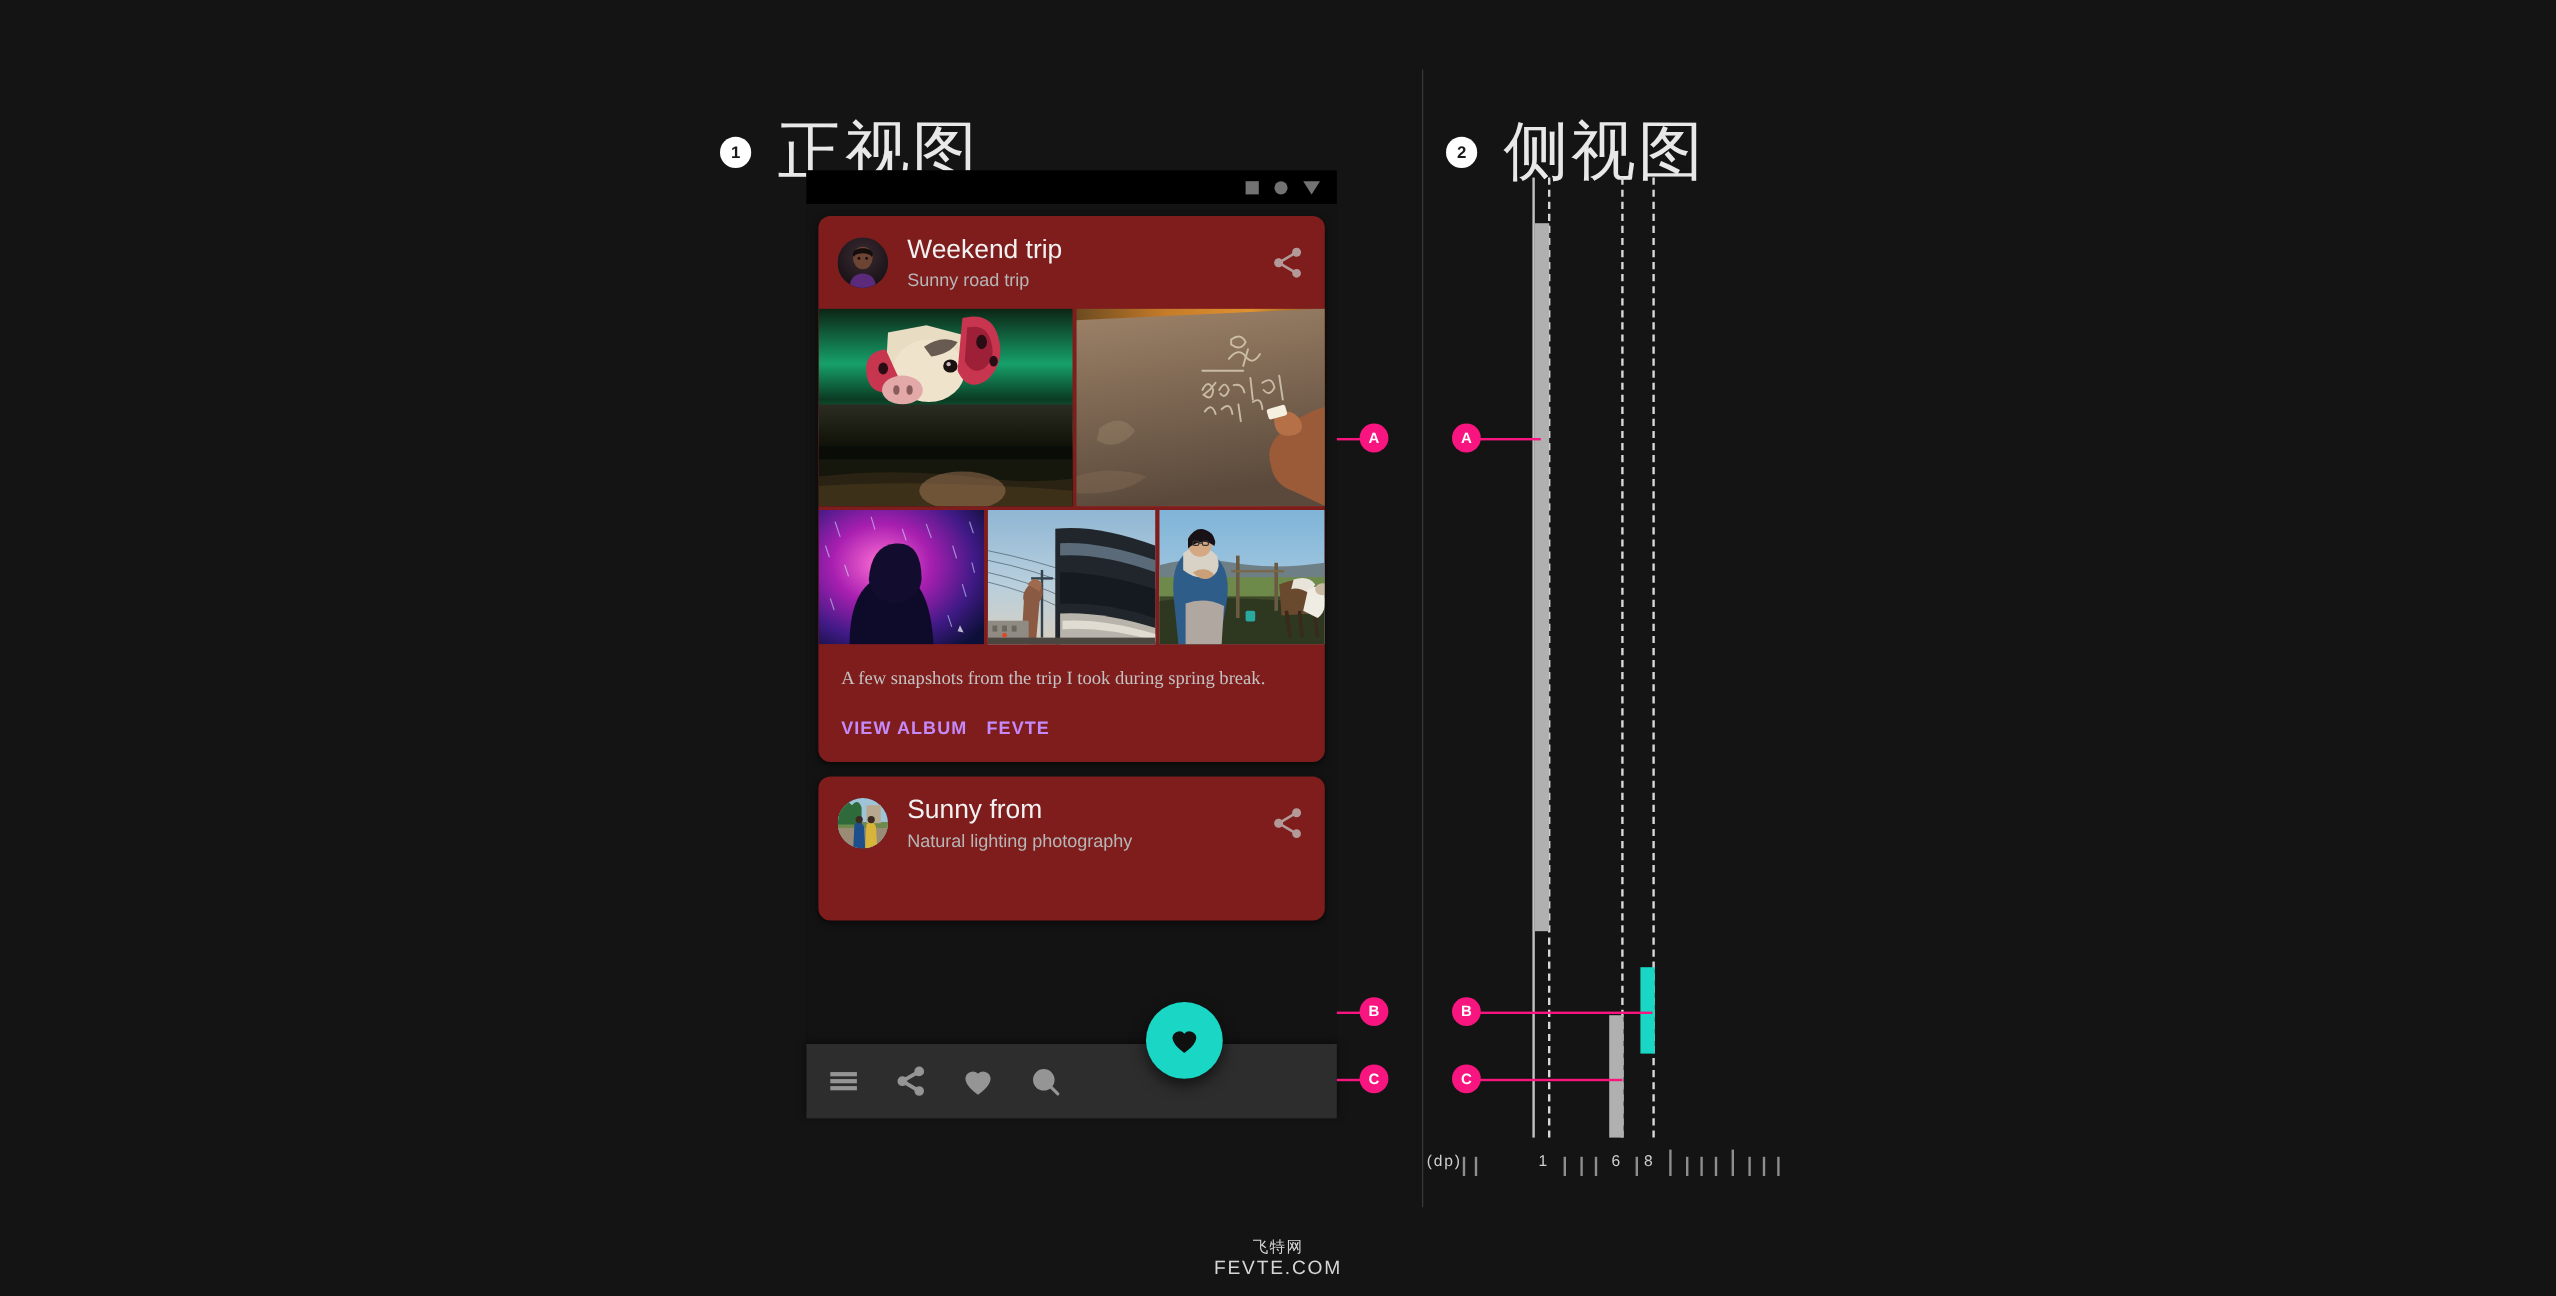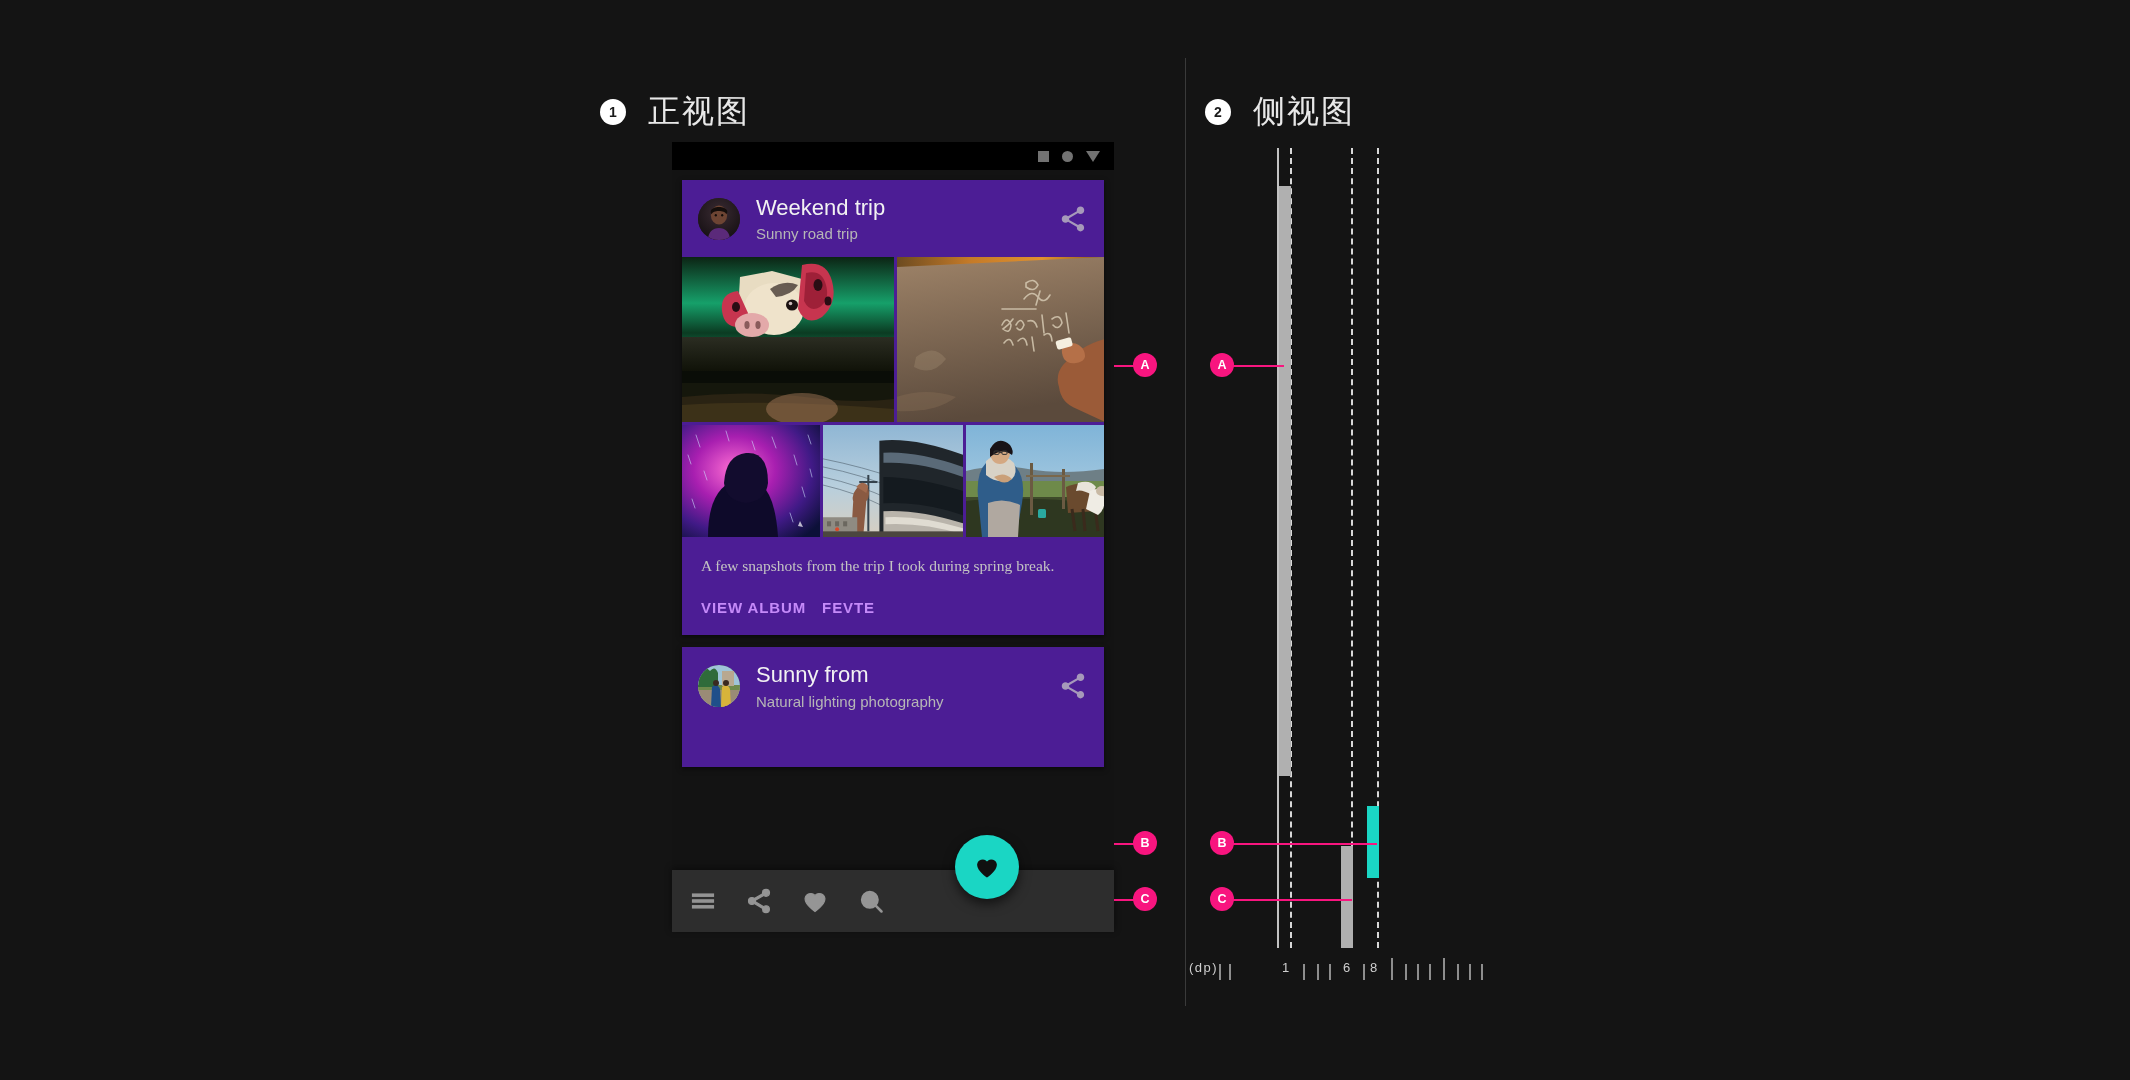--- a/index.html
+++ b/index.html
@@ -16,21 +16,21 @@
   .section-head { position: absolute; display: flex; align-items: center; gap: 22px; }
   .num-badge {
     width: 26px; height: 26px; border-radius: 50%;
     background: #ffffff; color: #1a1a1a;
     font-size: 14px; font-weight: bold;
     display: flex; align-items: center; justify-content: center;
     font-family: "Liberation Sans", sans-serif;
     line-height: 1;
   }
   .section-title {
-    font-size: 32px; color: #e8e8e8; font-weight: 400;
+    font-size: 54px; color: #e8e8e8; font-weight: 400;
     letter-spacing: 2px;
     font-family: "DejaVu Sans", "Liberation Sans", sans-serif;
   }
 
   
   .divider {
     position: absolute; left: 1185px; top: 58px;
     width: 1px; height: 948px; background: #3a3a3a;
   }
 
@@ -50,21 +50,21 @@
   .ci { width: 11px; height: 11px; border-radius: 50%; background: #d0d0d0; }
   .tri {
     width: 0; height: 0;
     border-left: 7px solid transparent; border-right: 7px solid transparent;
     border-top: 11px solid #d0d0d0;
   }
 
   .phone-body { position: relative; height: 762px; background: #131313; padding: 10px 10px 0 10px; }
 
   .card {
-    background: #4c1d95; border-radius: 0;
+    background: #7f1d1d; border-radius: 10px;
     box-shadow: 0 2px 5px rgba(0,0,0,.55);
     overflow: hidden; position: relative;
   }
   .card + .card { margin-top: 12px; }
 
   .card-head { display: flex; align-items: center; padding: 15px 16px 14px 16px; }
   .avatar {
     width: 42px; height: 42px; border-radius: 50%;
     flex: 0 0 42px; overflow: hidden; position: relative;
     background: #2b2230;
@@ -506,14 +506,18 @@
 
   <div class="leader" style="left:1222px; top:365px; width:62px;"></div>
   <div class="marker" style="left:1210px; top:353px;">A</div>
 
   <div class="leader" style="left:1222px; top:843px; width:155px;"></div>
   <div class="marker" style="left:1210px; top:831px;">B</div>
 
   <div class="leader" style="left:1222px; top:899px; width:130px;"></div>
   <div class="marker" style="left:1210px; top:887px;">C</div>
 
+  <div class="watermark">
+    <div class="wm-cn">飞特网</div>
+    <div class="wm-en">FEVTE.COM</div>
+  </div>
 
 </div>
 
 </body></html>

